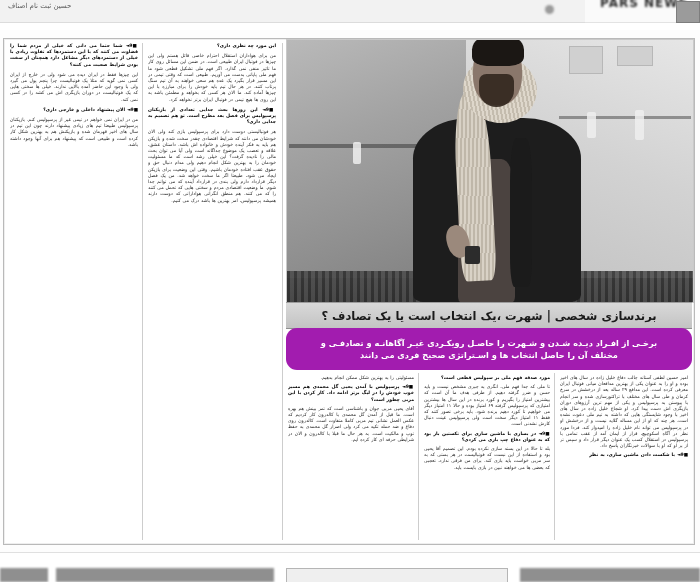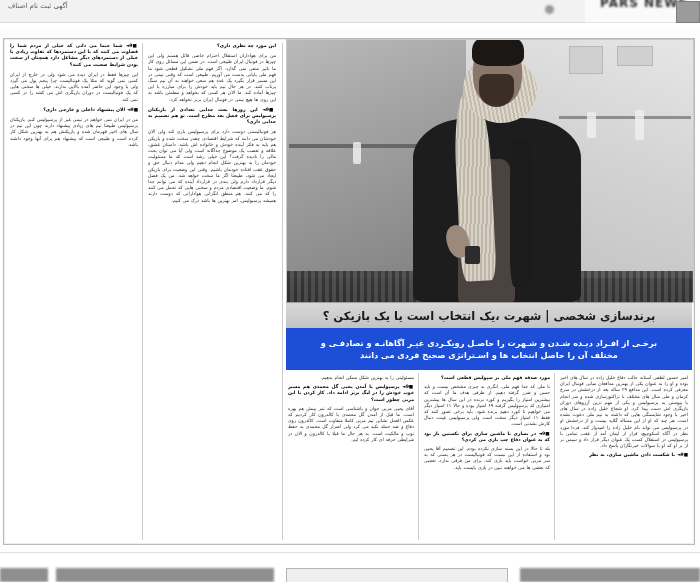--- a/index.html
+++ b/index.html
@@ -72,41 +72,41 @@
       background:#9b897c;border-radius:46%;transform:rotate(-16deg);}
   .fig-watch{position:absolute;left:31%;top:78%;width:9%;height:7%;
       background:#2c2c2c;border-radius:2px;}
 
   
   .kicker{position:absolute;background:linear-gradient(#d9d9d9,#c3c3c3);
       border-top:1px solid #9d9d9d;border-bottom:1px solid #8f8f8f;
       display:flex;align-items:center;justify-content:center;}
   .kicker-txt{font-size:11.5px;font-weight:bold;color:#1a1a1a;direction:rtl;
       letter-spacing:.2px;white-space:nowrap;}
-  .deck{position:absolute;background:#1d4ed8;display:flex;align-items:center;
-      justify-content:center;padding:3px 10px;box-sizing:border-box;}
+  .deck{position:absolute;background:#a21caf;display:flex;align-items:center;
+      justify-content:center;padding:3px 10px;box-sizing:border-box;border-radius:11px;}
   .deck-txt{font-size:8.2px;font-weight:bold;color:#ffffff;direction:rtl;
       text-align:center;line-height:12px;}
 
   .vrule{position:absolute;width:1px;background:#cdcdcd;}
 
   
   .taskbar{position:absolute;left:0;top:552px;width:700px;height:30px;background:#ffffff;overflow:hidden;}
   .tb-sep{position:absolute;left:0;top:0;width:700px;height:1px;background:#e0e0e0;}
   .tb-chip{position:absolute;top:16px;height:14px;background:#8f8f8f;filter:blur(.8px);}
   .tb-field{position:absolute;top:16px;height:14px;background:#efefef;border:1px solid #b5b5b5;}
 </style>
 </head>
 <body>
 
 <div class="screen">
 
   <div class="chrome">
     <div class="chrome-bar"></div>
-    <div class="chrome-title">آگهی ثبت نام اصناف</div>
+    <div class="chrome-title">حسین ثبت نام اصناف</div>
     <div class="chrome-dot"></div>
     <div class="chrome-right-strip"></div>
     <div class="chrome-logo">PARS NEWS</div>
     <div class="chrome-btn"></div>
   </div>
 
   <div class="sheet">
 
     <div class="photo" style="left:282px;top:0px;width:406px;height:262px;">
       <div class="ph-wallL"></div>
@@ -131,21 +131,21 @@
         <div class="fig-scarf2"></div>
         <div class="fig-head"></div>
         <div class="fig-beard"></div>
         <div class="fig-hair"></div>
         <div class="fig-hand"></div>
         <div class="fig-watch"></div>
       </div>
     </div>
 
     <div class="kicker" style="left:282px;top:263px;width:406px;height:25px;">
-      <span class="kicker-txt">برندسازی شخصی | شهرت ،یک انتخاب است یا یک بازیکن ؟</span>
+      <span class="kicker-txt">برندسازی شخصی | شهرت ،یک انتخاب است یا یک تصادف ؟</span>
     </div>
 
     <div class="deck" style="left:282px;top:289px;width:406px;height:42px;">
       <div class="deck-txt">
         <div>برخـی از افـراد دیـده شـدن و  شـهرت را حاصـل رویکـردی غیـر آگاهانـه و تصادفـی و</div>
         <div>مختلف آن را حاصل انتخاب ها و اسـتراتژی صحیح فردی می دانند</div>
       </div>
     </div>
 
     <div class="vrule" style="left:138px;top:4px;height:497px;"></div>

